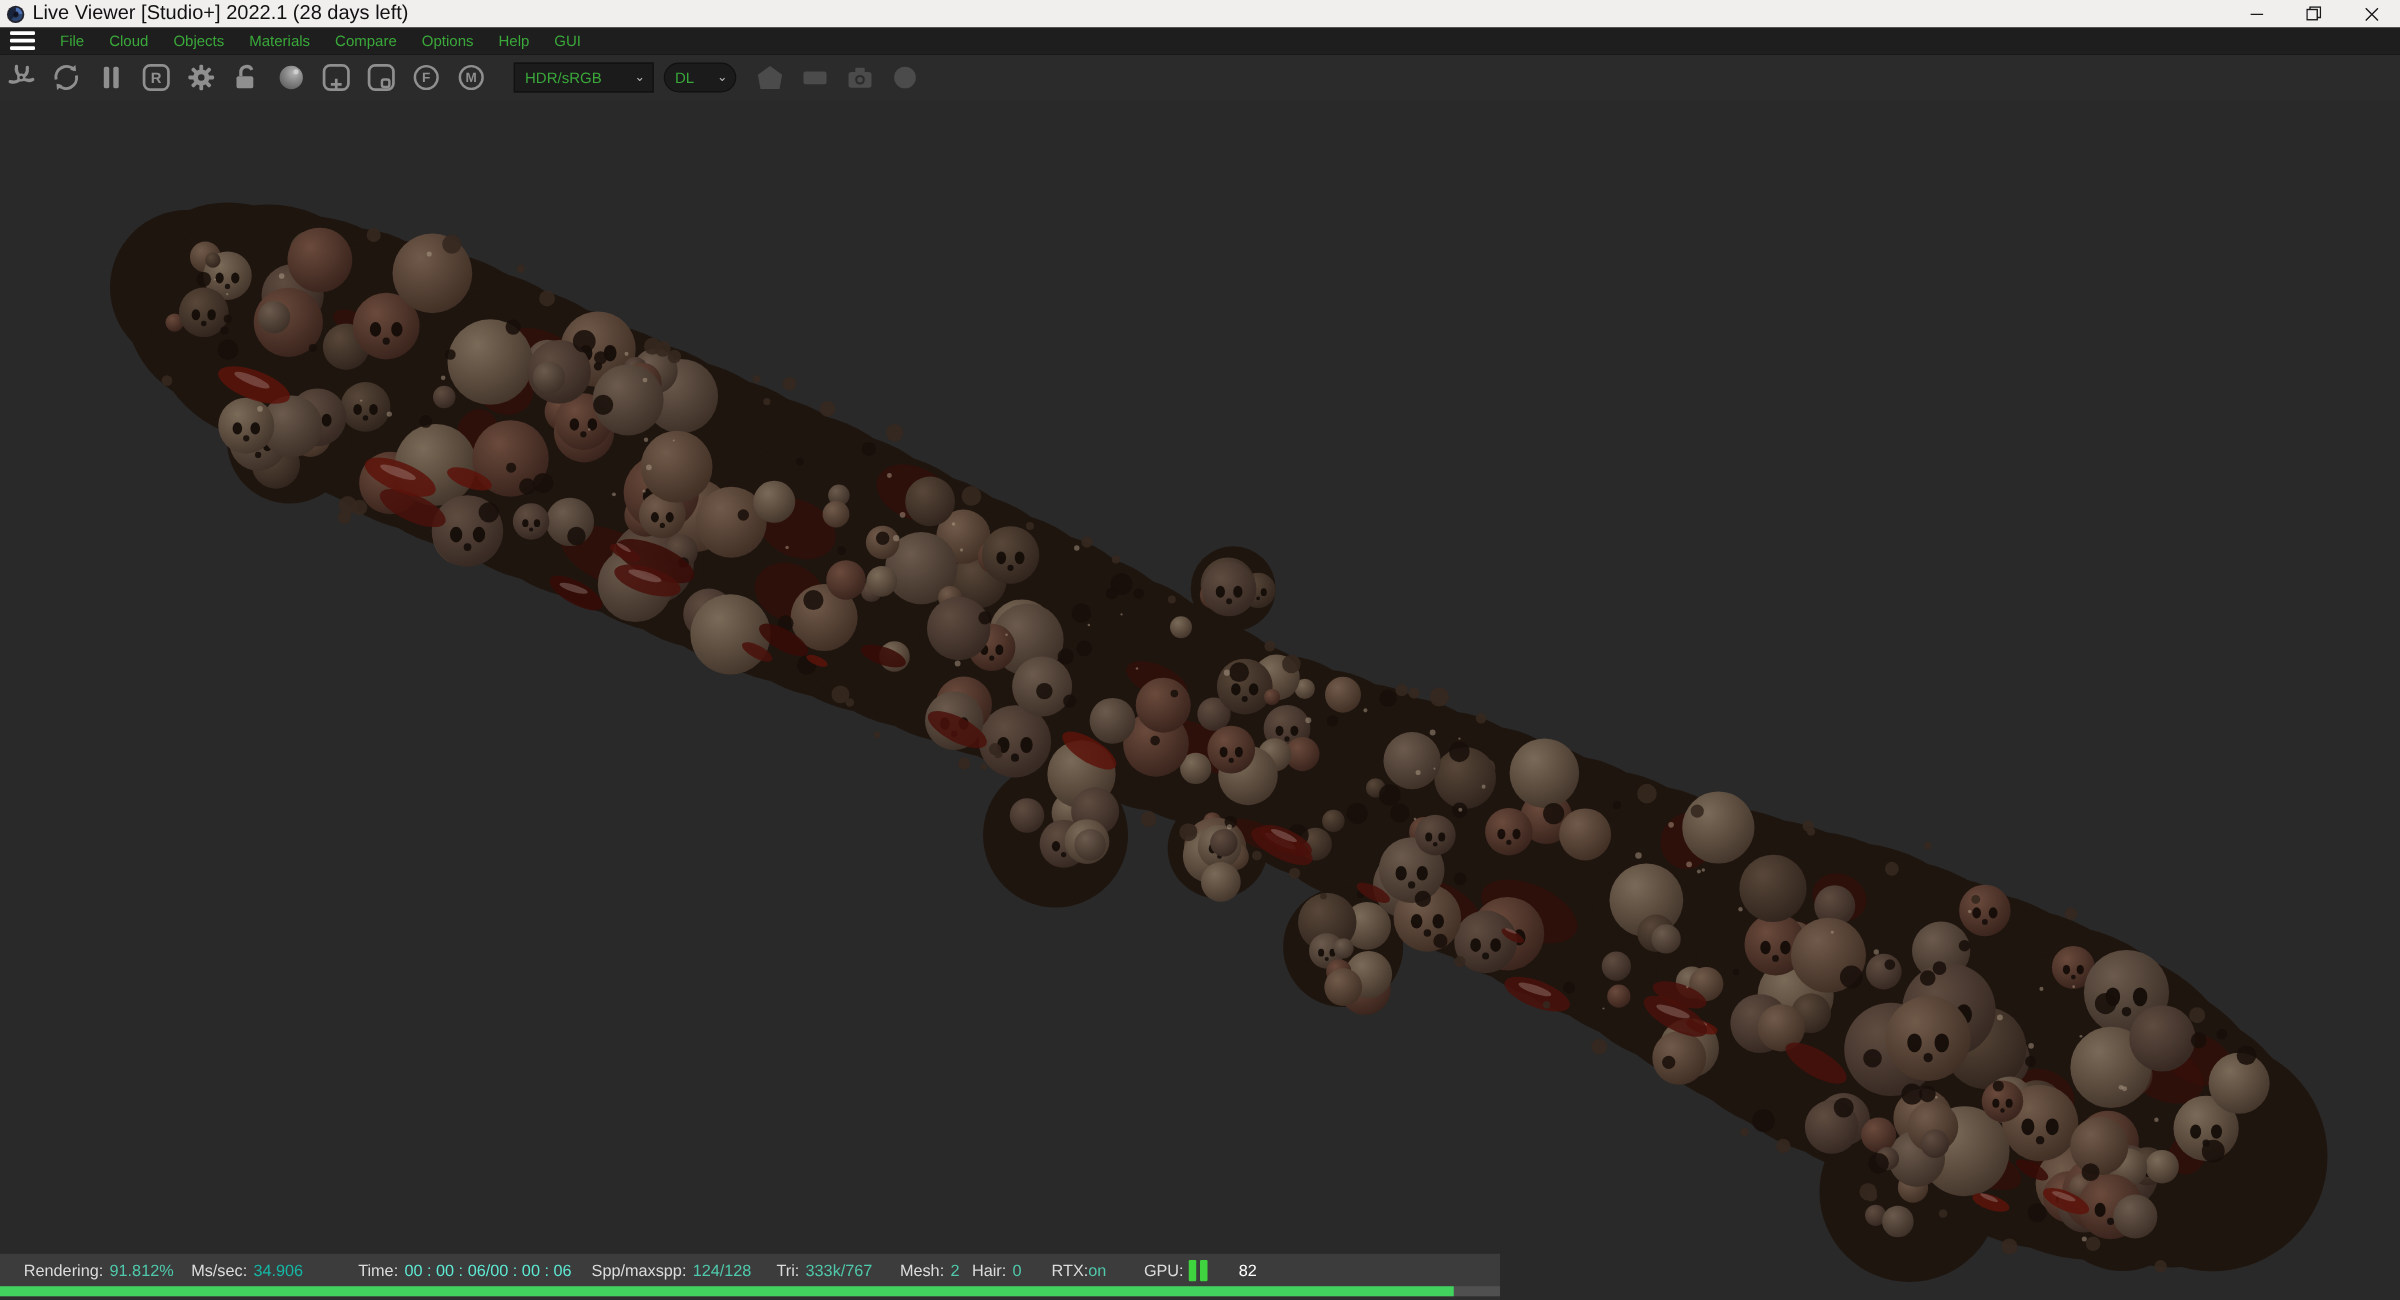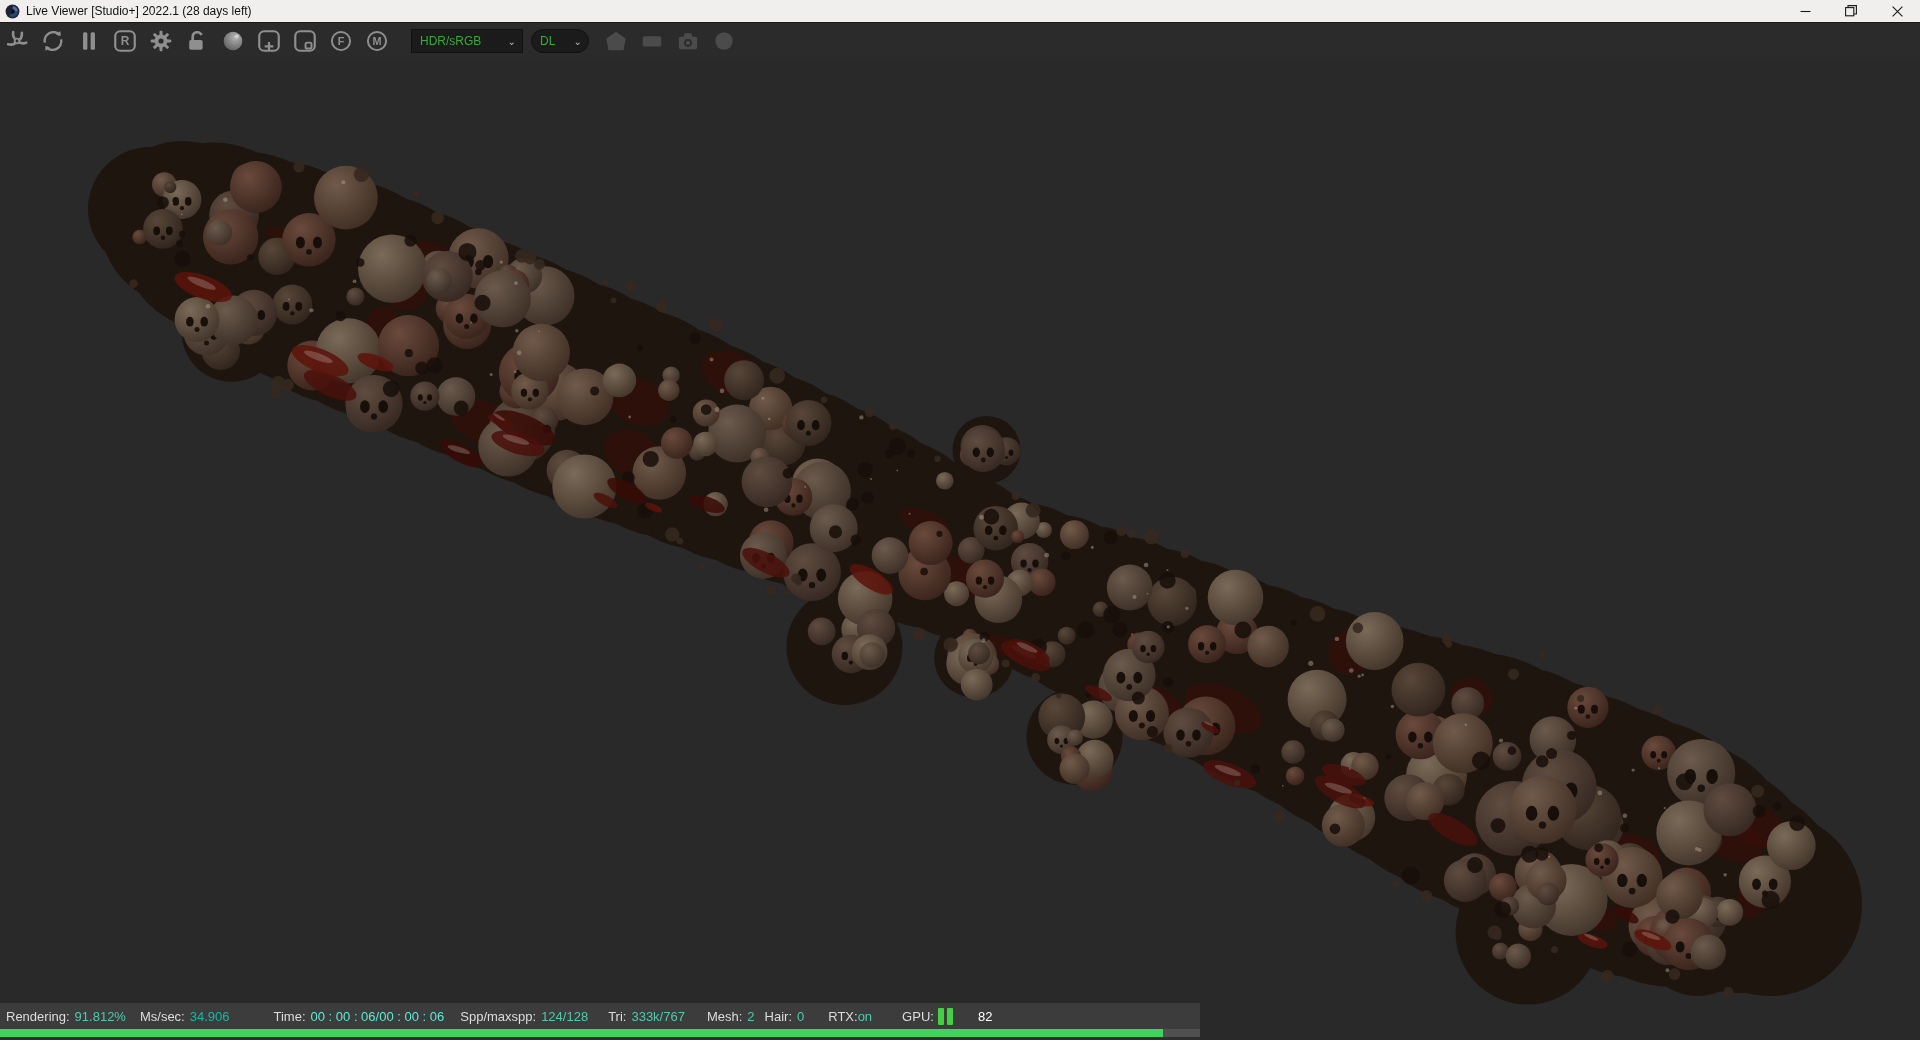--- a/index.html
+++ b/index.html
@@ -3,21 +3,21 @@
 <meta charset="utf-8">
 <style>
   * { margin:0; padding:0; box-sizing:border-box; }
   html,body { width:1920px; height:1040px; overflow:hidden; background:#292929;
     font-family:"Liberation Sans", sans-serif; }
   .window { position:relative; width:1920px; height:1040px; display:flex; flex-direction:column; }
 
   
   .titlebar { height:22px; background:#f0efee; display:flex; align-items:center; flex:0 0 auto; }
   .app-icon { width:15px; height:15px; margin:0 6px 0 5px; }
-  .title-text { font-size:12px; color:#111; white-space:nowrap; }
+  .title-text { font-size:16px; color:#111; white-space:nowrap; }
   .win-controls { margin-left:auto; display:flex; height:100%; }
   .win-btn { width:46px; height:100%; display:flex; align-items:center; justify-content:center; }
   .win-btn svg { display:block; }
 
   
   .menubar { height:21px; background:#1e1e1e; display:flex; align-items:center; flex:0 0 auto; }
   .hamburger { width:20px; height:15px; margin:0 10px 0 8px; display:flex; flex-direction:column; justify-content:space-between; cursor:pointer; }
   .hamburger i { display:block; height:3px; border-radius:1px; background:#fff; }
   .menu-item { font-size:12px; padding:2px 10px; cursor:pointer; }
 
@@ -32,21 +32,21 @@
   .dd-tonemap { width:112px; margin-left:16px; }
   .dd-mode { width:58px;border-radius:12px; }
 
   
   .viewport { position:relative; flex:1 1 auto; background:#292929; overflow:hidden; }
   .viewport svg { position:absolute; left:0; top:0; }
 
   
   .statusbar { position:absolute; left:0; bottom:0; width:1200px; height:37px; background:#3c3c3c;
     z-index:5; display:flex; flex-direction:column; }
-  .status-row { height:26px; display:flex; align-items:center; font-size:13px; color:#dcdcdc; padding-left:6px; white-space:nowrap; }
+  .status-row { height:26px; display:flex; align-items:center; font-size:13px; color:#dcdcdc; padding-left:19px; white-space:nowrap; }
   .lbl { color:#dcdcdc; }
   .val { margin-left:5px; }
   .gpu-meter { display:flex; align-items:flex-end; height:17px; margin-left:4px; }
   .gpu-meter i { display:block; width:6px; margin-right:3px; border-radius:1px; }
   .progress-track { height:8px; background:#505050; position:relative; }
   .progress-fill { position:absolute; left:0; top:0; height:100%; }
   .status-bottom-strip { flex:1; background:#2e2e2e; }
 </style>
 </head>
 <body>
@@ -75,20 +75,35 @@
         </svg>
       </div>
       <div class="win-btn">
         <svg width="11" height="11" viewBox="0 0 11 11">
           <path d="M0.6 0.6 L10.4 10.4 M10.4 0.6 L0.6 10.4" stroke="#1a1a1a" stroke-width="1.1"></path>
         </svg>
       </div>
     </div>
   </div>
 
+  <div class="menubar">
+    <div class="hamburger">
+        <i></i>
+        <i></i>
+        <i></i>
+      </div>
+    <span class="menu-item" style="color: rgb(58, 168, 58);">File</span>
+    <span class="menu-item" style="color: rgb(58, 168, 58);">Cloud</span>
+    <span class="menu-item" style="color: rgb(58, 168, 58);">Objects</span>
+    <span class="menu-item" style="color: rgb(58, 168, 58);">Materials</span>
+    <span class="menu-item" style="color: rgb(58, 168, 58);">Compare</span>
+    <span class="menu-item" style="color: rgb(58, 168, 58);">Options</span>
+    <span class="menu-item" style="color: rgb(58, 168, 58);">Help</span>
+    <span class="menu-item" style="color: rgb(58, 168, 58);">GUI</span>
+  </div>
 
   <div class="toolbar">
 
     <div class="tbtn">
       <svg width="26" height="26" viewBox="0 0 24 24">
         <g stroke="#8f8f8f" stroke-width="2.4" fill="none" stroke-linecap="round">
           <path d="M12 12 Q17 10.5 16.5 4.5"></path>
           <path d="M12 12 Q9.2 16.5 3.8 15"></path>
           <path d="M12 12 Q16.5 15.5 20.5 13.5"></path>
           <path d="M12 12 Q7.5 8.5 8.5 3.8"></path>

